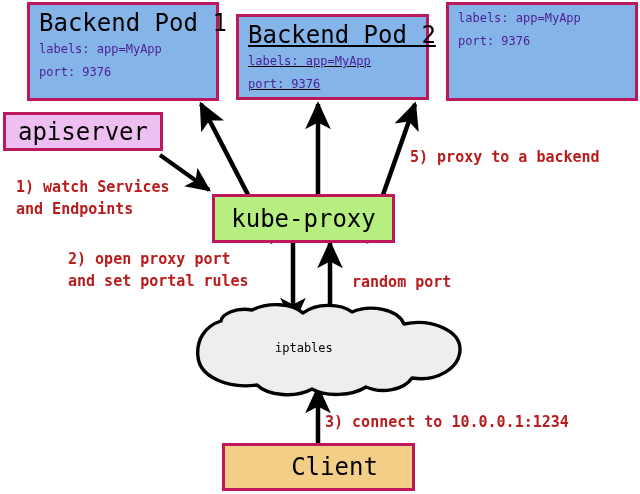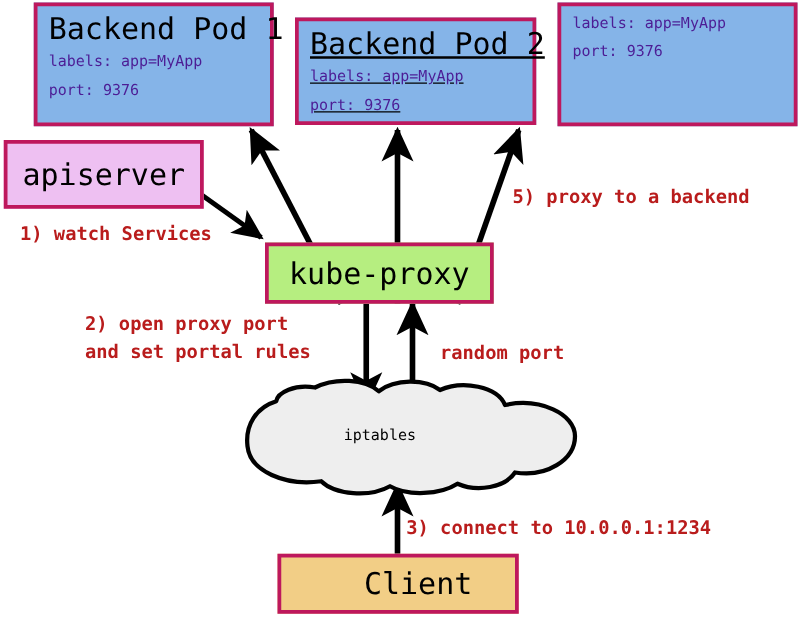--- a/index.html
+++ b/index.html
@@ -136,35 +136,36 @@
     <div class="pod-title">Backend Pod 2</div>
     <div class="pod-line">labels: app=MyApp</div>
     <div class="pod-line">port: 9376</div>
   </div>
 
   <div class="node pod" style="left:446px; top:2px; width:192px; height:99px; background:#85b4e8;">
     <div class="pod-line">labels: app=MyApp</div>
     <div class="pod-line">port: 9376</div>
   </div>
 
-  <div class="node" style="left:3px; top:112px; width:160px; height:55px; background:#eec0f2;">
+  <div class="node" style="left:3px; top:112px; width:160px; height:39px; background:#eec0f2;">
     <div class="node-label-lg">apiserver</div>
   </div>
 
   <div class="node" style="left:212px; top:194px; width:183px; height:49px; background:#b6ee80;">
     <div class="node-label-lg">kube-proxy</div>
   </div>
 
   <div class="cloud-text" style="left:275px; top:341px;">iptables</div>
 
   <div class="node" style="left:222px; top:443px; width:193px; height:48px; background:#f2ce86;padding-left:32px;">
     <div class="node-label-lg">Client</div>
   </div>
 
   <div class="anno" style="left:16px; top:176px;">1) watch Services</div>
+  <div class="anno" style="left:16px; top:198px;">and Endpoints</div>
 
   <div class="anno" style="left:68px; top:248px;">2) open proxy port</div>
   <div class="anno" style="left:68px; top:270px;">and set portal rules</div>
 
   <div class="anno" style="left:325px; top:411px;">3) connect to 10.0.0.1:1234</div>
 
   <div class="anno" style="left:352px; top:271px;">random port</div>
 
   <div class="anno" style="left:410px; top:146px;">5) proxy to a backend</div>
 

